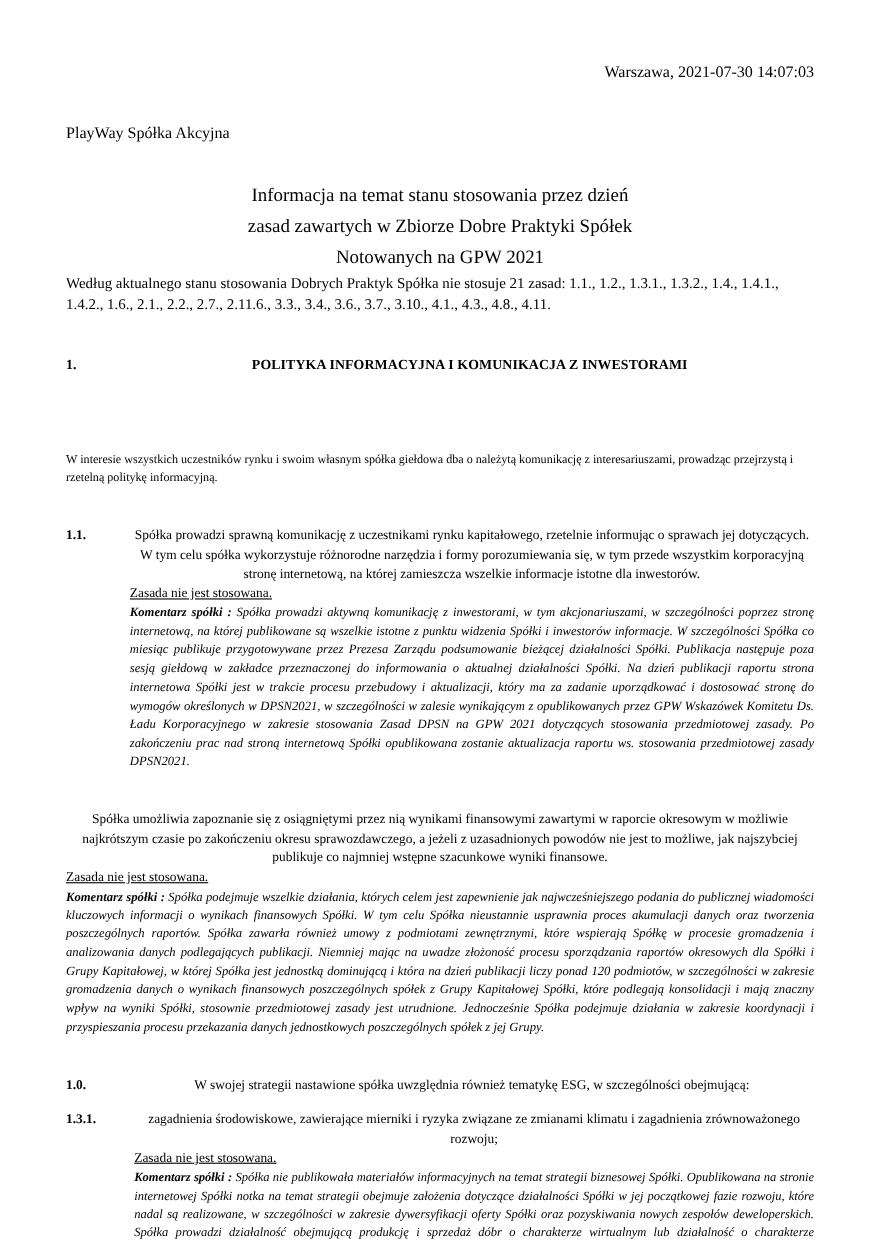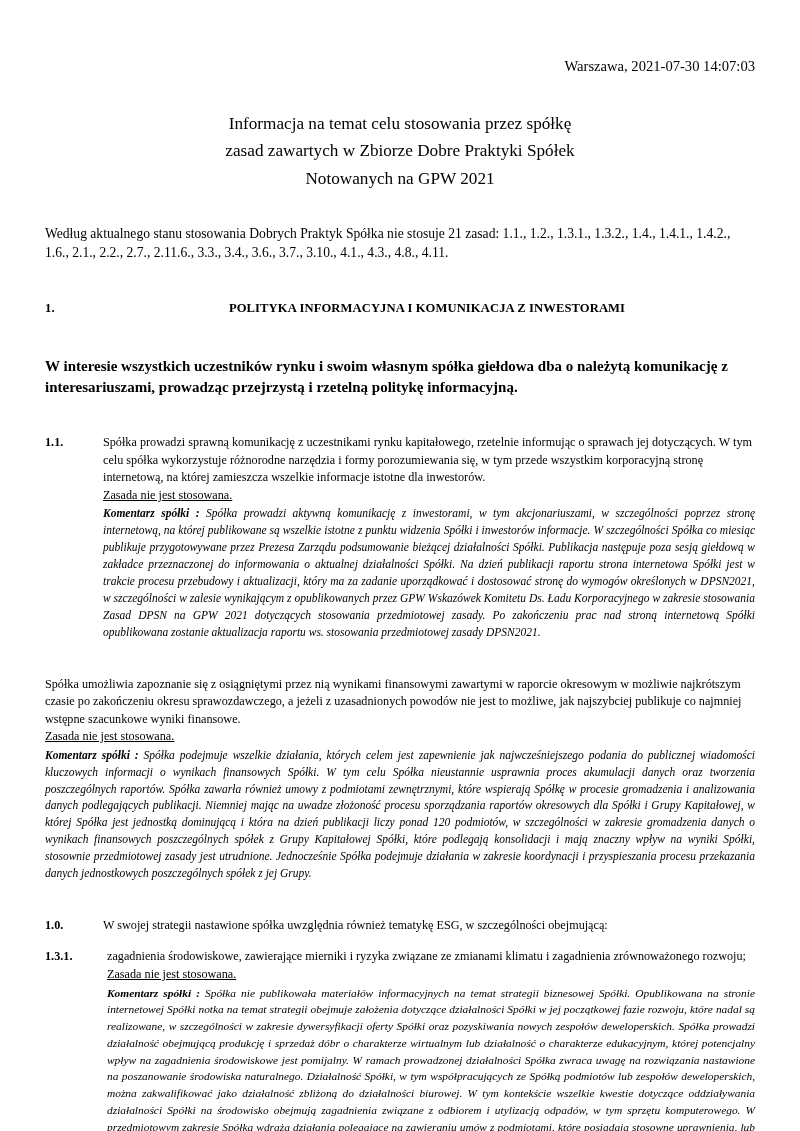--- a/index.html
+++ b/index.html
@@ -12,21 +12,21 @@
     height: 1131px;
     font-family: "Liberation Serif", "DejaVu Serif", serif;
     color: #000000;
     -webkit-font-smoothing: antialiased;
   }
   .page {
     position: relative;
     width: 800px;
     height: 1131px;
     box-sizing: border-box;
-    padding: 0 45px;
+    padding: 0 60px;
     overflow: hidden;
   }
 
   
   .doc-date {
     text-align: right;
     font-size: 14.6px;
     line-height: 1.2;
     padding-top: 58px;
   }
@@ -41,41 +41,40 @@
     margin: 34px auto 0 auto;
     width: 545px;
     text-align: center;
     font-size: 17.2px;
     line-height: 1.62;
   }
   .doc-title .tl { display: block; }
 
   
   .intro {
-    margin-top: 31px;
     font-size: 13.6px;
     line-height: 1.42;
     text-align: left;
   }
 
   
   .section-head {
     margin-top: 38px;
     display: flex;
     font-weight: bold;
     font-size: 12.6px;
     letter-spacing: 0.1px;
   }
   .section-head .num { width: 54px; flex: 0 0 54px; }
   .section-head .ttl { flex: 1; text-align: center; }
 
   .principle-intro {
-    margin-top: 40px;
-    font-weight: bold;
-    font-size: 15px;
+    margin-top: 72px;
+    font-weight: normal;
+    font-size: 11px;
     line-height: 1.45;
   }
 
   
   .rule {
     display: flex;
     margin-top: 35px;
   }
   .rule > .num {
     width: 58px;
@@ -83,21 +82,21 @@
     font-weight: bold;
     font-size: 12.2px;
     line-height: 1.44;
   }
   .rule > .body {
     flex: 1;
     font-size: 12.2px;
     line-height: 1.44;
     text-align: left;
   }
-  .rule-text { text-align: left; }
+  .rule-text { text-align: center; }
   .status {
     text-decoration: underline;
     display: block;
   }
   .comment {
     margin-top: 1px;
     font-style: italic;
     font-size: 11.5px;
     line-height: 1.47;
     text-align: justify;
@@ -125,23 +124,24 @@
   }
   .subrule .comment { font-size: 11.4px; line-height: 1.47; }
 </style>
 </head>
 <body>
 
 <div class="page">
 
   <div class="doc-date">Warszawa, 2021-07-30 14:07:03</div>
 
+  <div class="company-name">PlayWay Spółka Akcyjna</div>
 
   <div class="doc-title">
-    <span class="tl">Informacja na temat celu stosowania przez spółkę</span>
+    <span class="tl">Informacja na temat stanu stosowania przez dzień</span>
     <span class="tl">zasad zawartych w Zbiorze Dobre Praktyki Spółek</span>
     <span class="tl">Notowanych na GPW 2021</span>
   </div>
 
   <div class="intro">Według aktualnego stanu stosowania Dobrych Praktyk Spółka nie stosuje 21 zasad: 1.1., 1.2., 1.3.1., 1.3.2., 1.4., 1.4.1., 1.4.2., 1.6., 2.1., 2.2., 2.7., 2.11.6., 3.3., 3.4., 3.6., 3.7., 3.10., 4.1., 4.3., 4.8., 4.11.</div>
 
   <div class="section-head">
     <span class="num">1.</span>
     <span class="ttl">POLITYKA INFORMACYJNA I KOMUNIKACJA Z INWESTORAMI</span>
   </div>

